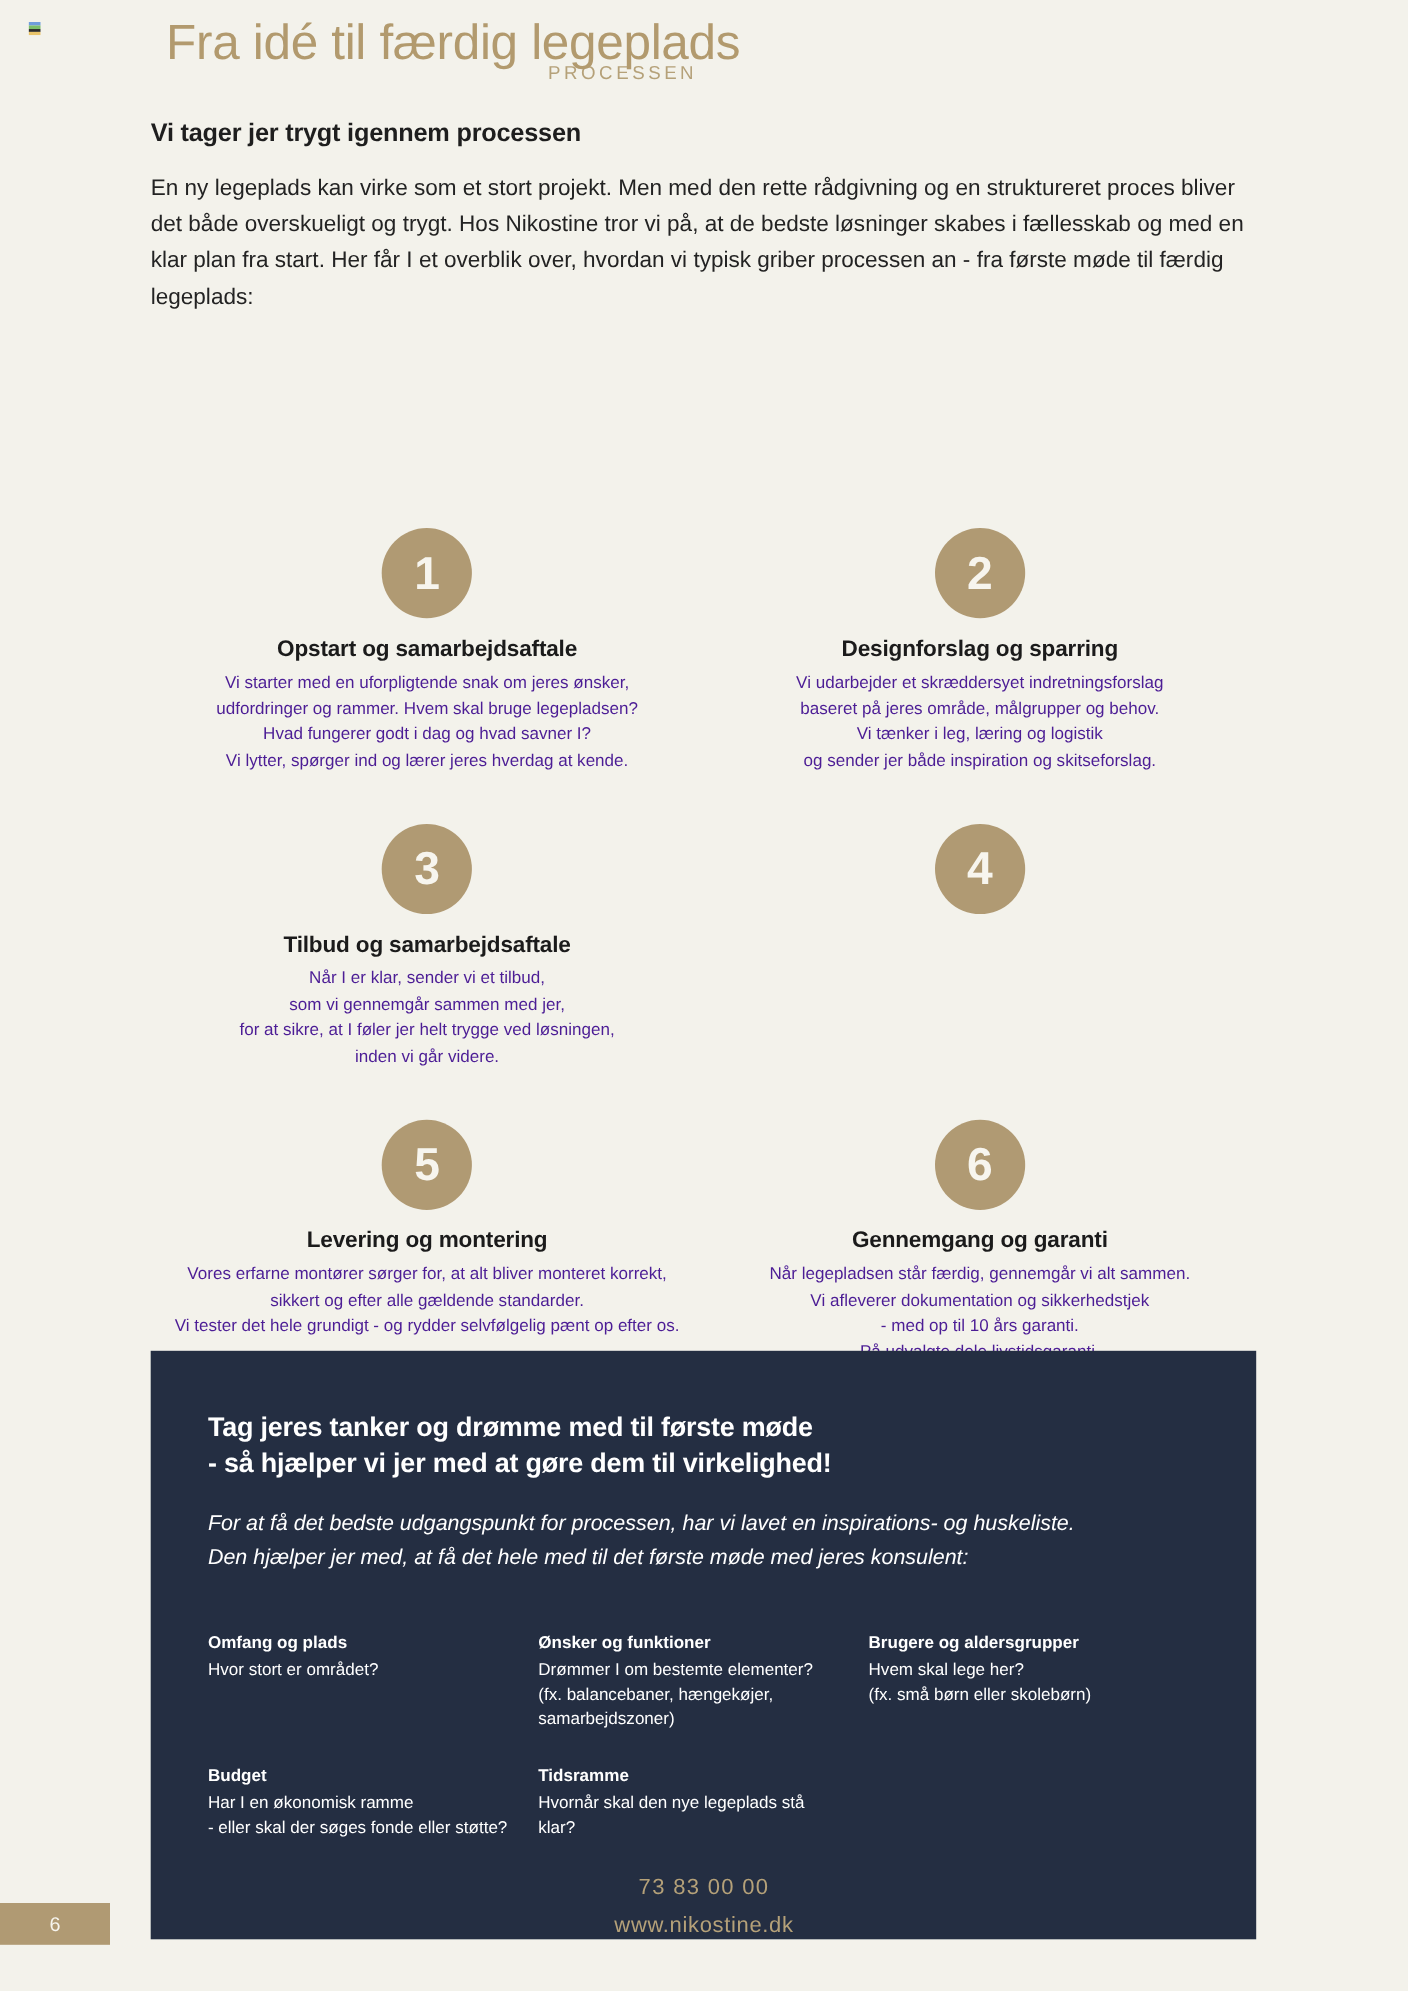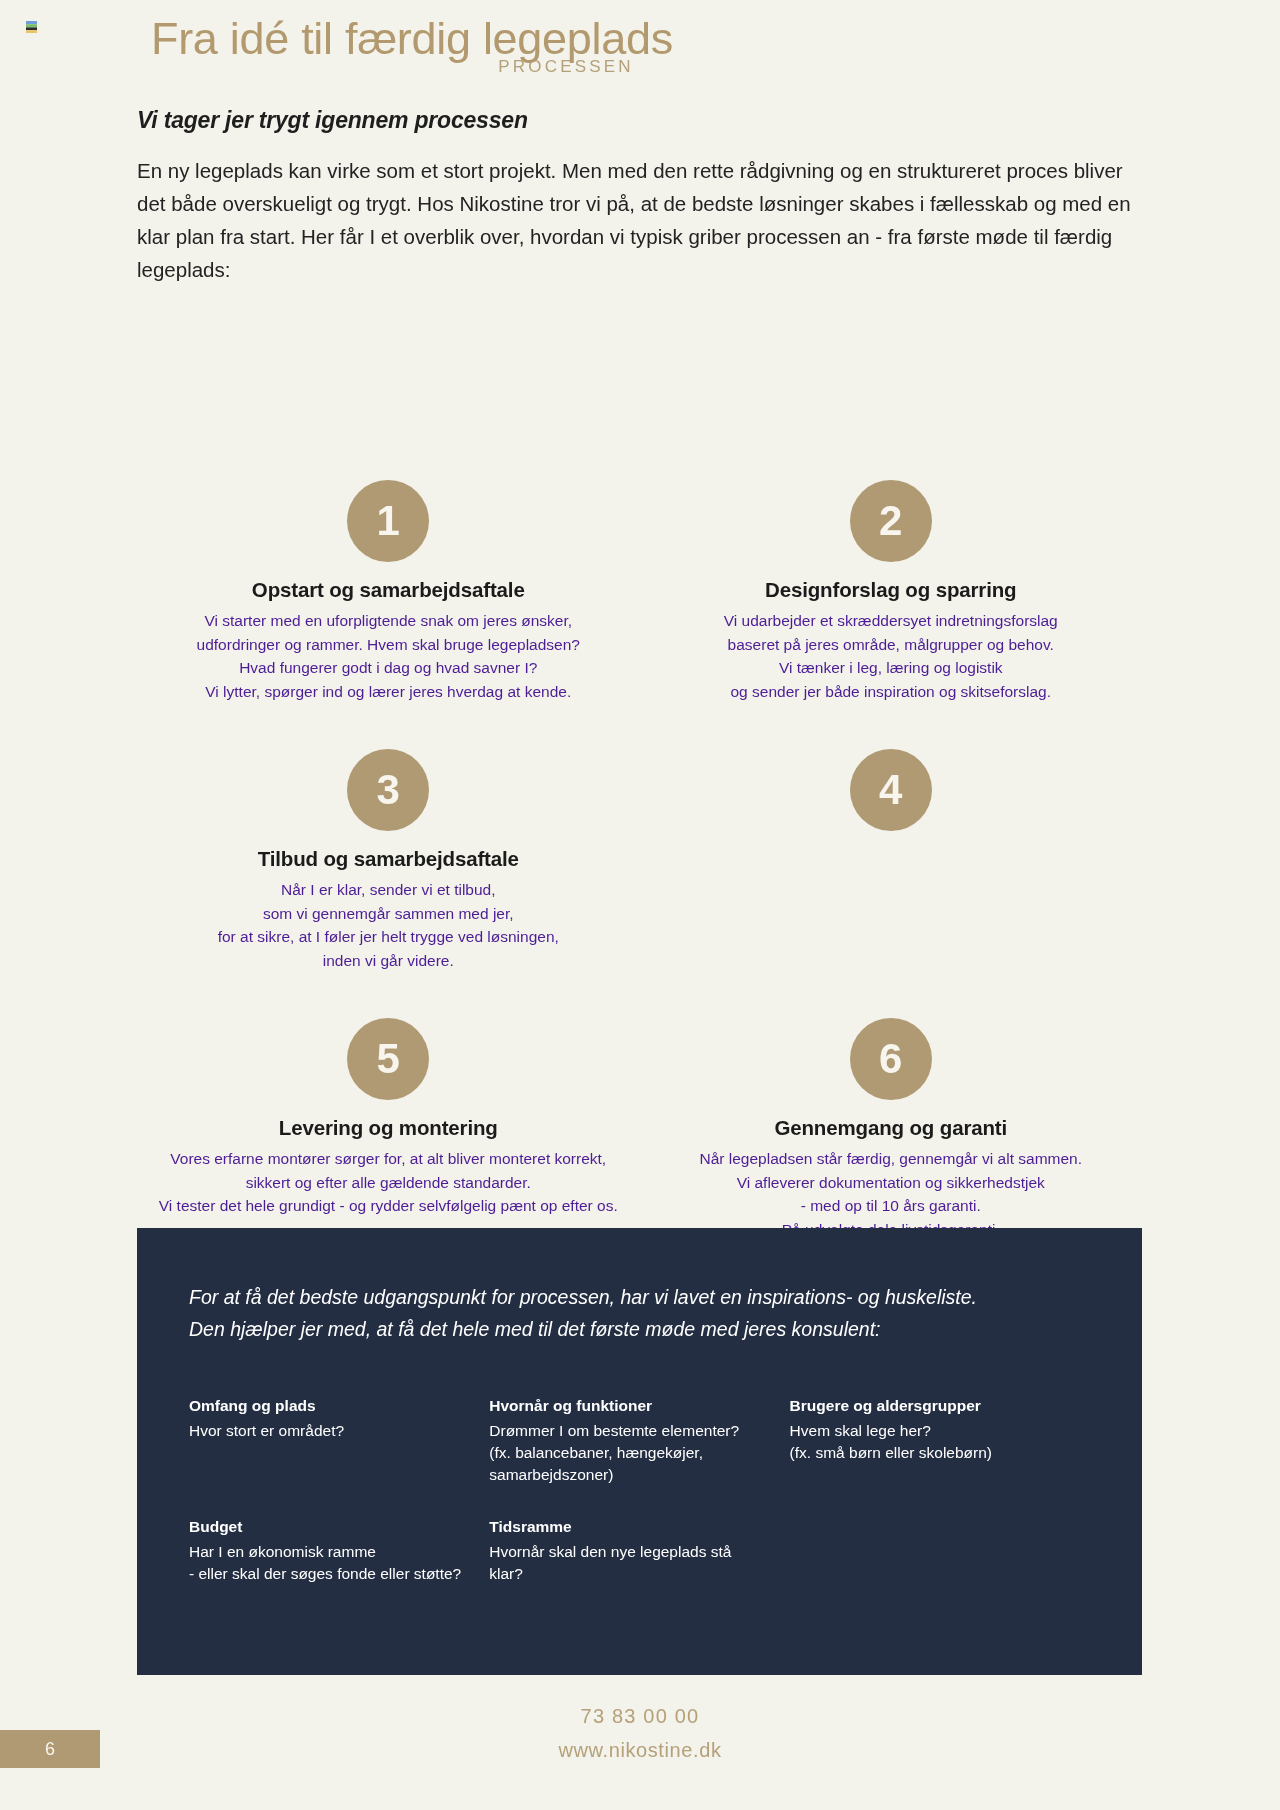--- a/index.html
+++ b/index.html
@@ -60,21 +60,20 @@
     letter-spacing: -0.3px;
   }
 
   h2.subtitle {
     margin: 0;
     padding-top: 29px;
     font-size: 23px;
     font-weight: 700;
     color: #1e1e1e;
     letter-spacing: -0.2px;
-    font-style: italic;
   }
 
   p.intro {
     margin: 0;
     padding-top: 20px;
     font-size: 20.5px;
     line-height: 1.62;
     color: #232323;
     font-weight: 400;
   }
@@ -272,30 +271,32 @@
       <div class="step-title">Gennemgang og garanti</div>
       <div class="step-desc">Når legepladsen står færdig, gennemgår vi alt sammen.
 Vi afleverer dokumentation og sikkerhedstjek
 - med op til 10 års garanti.
 På udvalgte dele livstidsgaranti.</div>
     </div>
 
   </div>
 
   <div class="callout">
+    <div class="callout-heading">Tag jeres tanker og drømme med til første møde
+- så hjælper vi jer med at gøre dem til virkelighed!</div>
     <div class="callout-body">For at få det bedste udgangspunkt for processen, har vi lavet en inspirations- og huskeliste.
 Den hjælper jer med, at få det hele med til det første møde med jeres konsulent:</div>
 
     <div class="checklist">
       <div class="check-item">
         <div class="check-title">Omfang og plads</div>
         <div class="check-desc">Hvor stort er området?</div>
       </div>
       <div class="check-item">
-        <div class="check-title">Hvornår og funktioner</div>
+        <div class="check-title">Ønsker og funktioner</div>
         <div class="check-desc">Drømmer I om bestemte elementer?
 (fx. balancebaner, hængekøjer, samarbejdszoner)</div>
       </div>
       <div class="check-item">
         <div class="check-title">Brugere og aldersgrupper</div>
         <div class="check-desc">Hvem skal lege her?
 (fx. små børn eller skolebørn)</div>
       </div>
       <div class="check-item">
         <div class="check-title">Budget</div>

